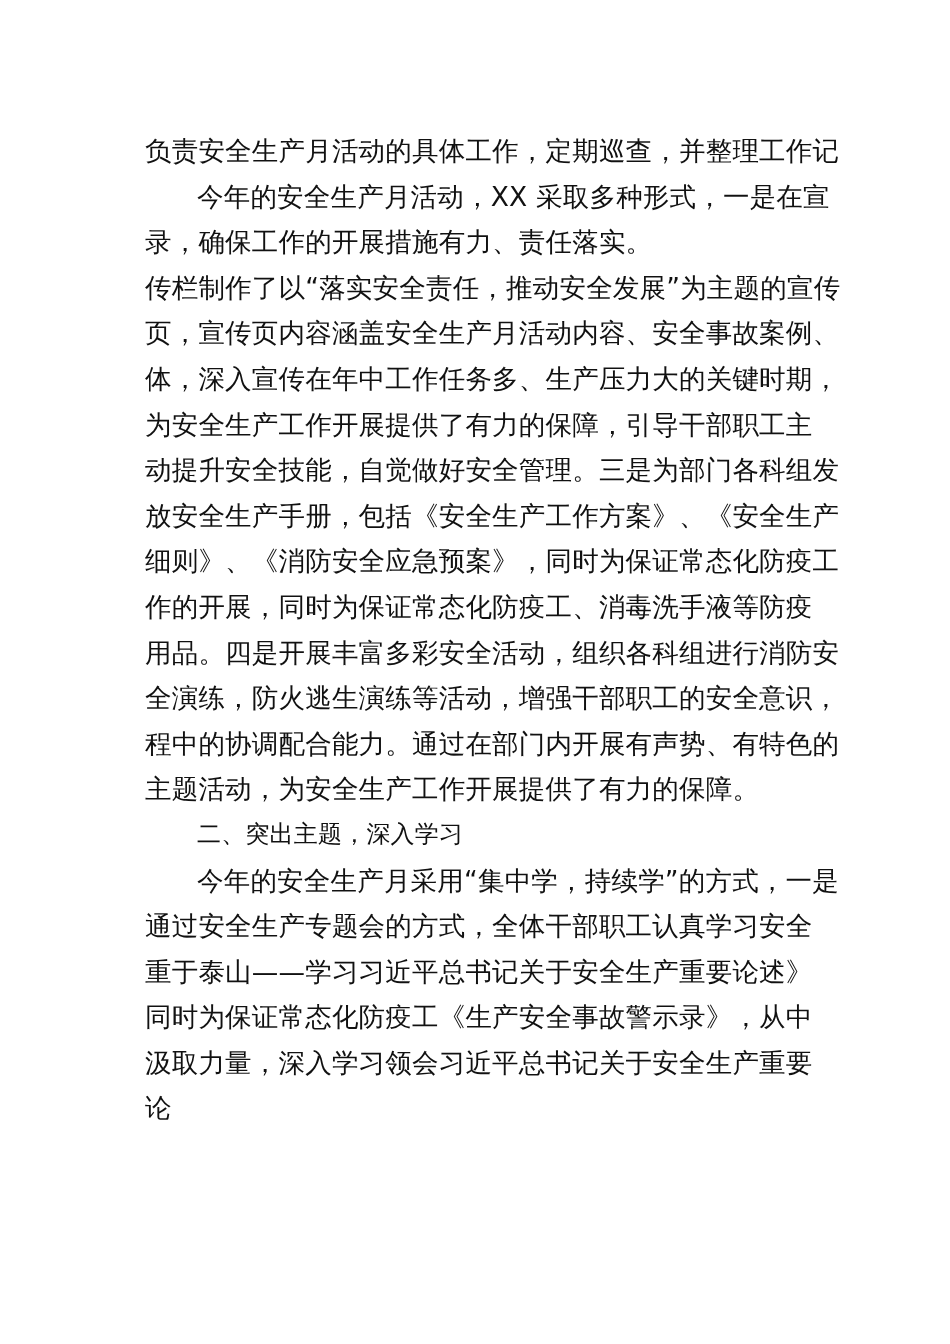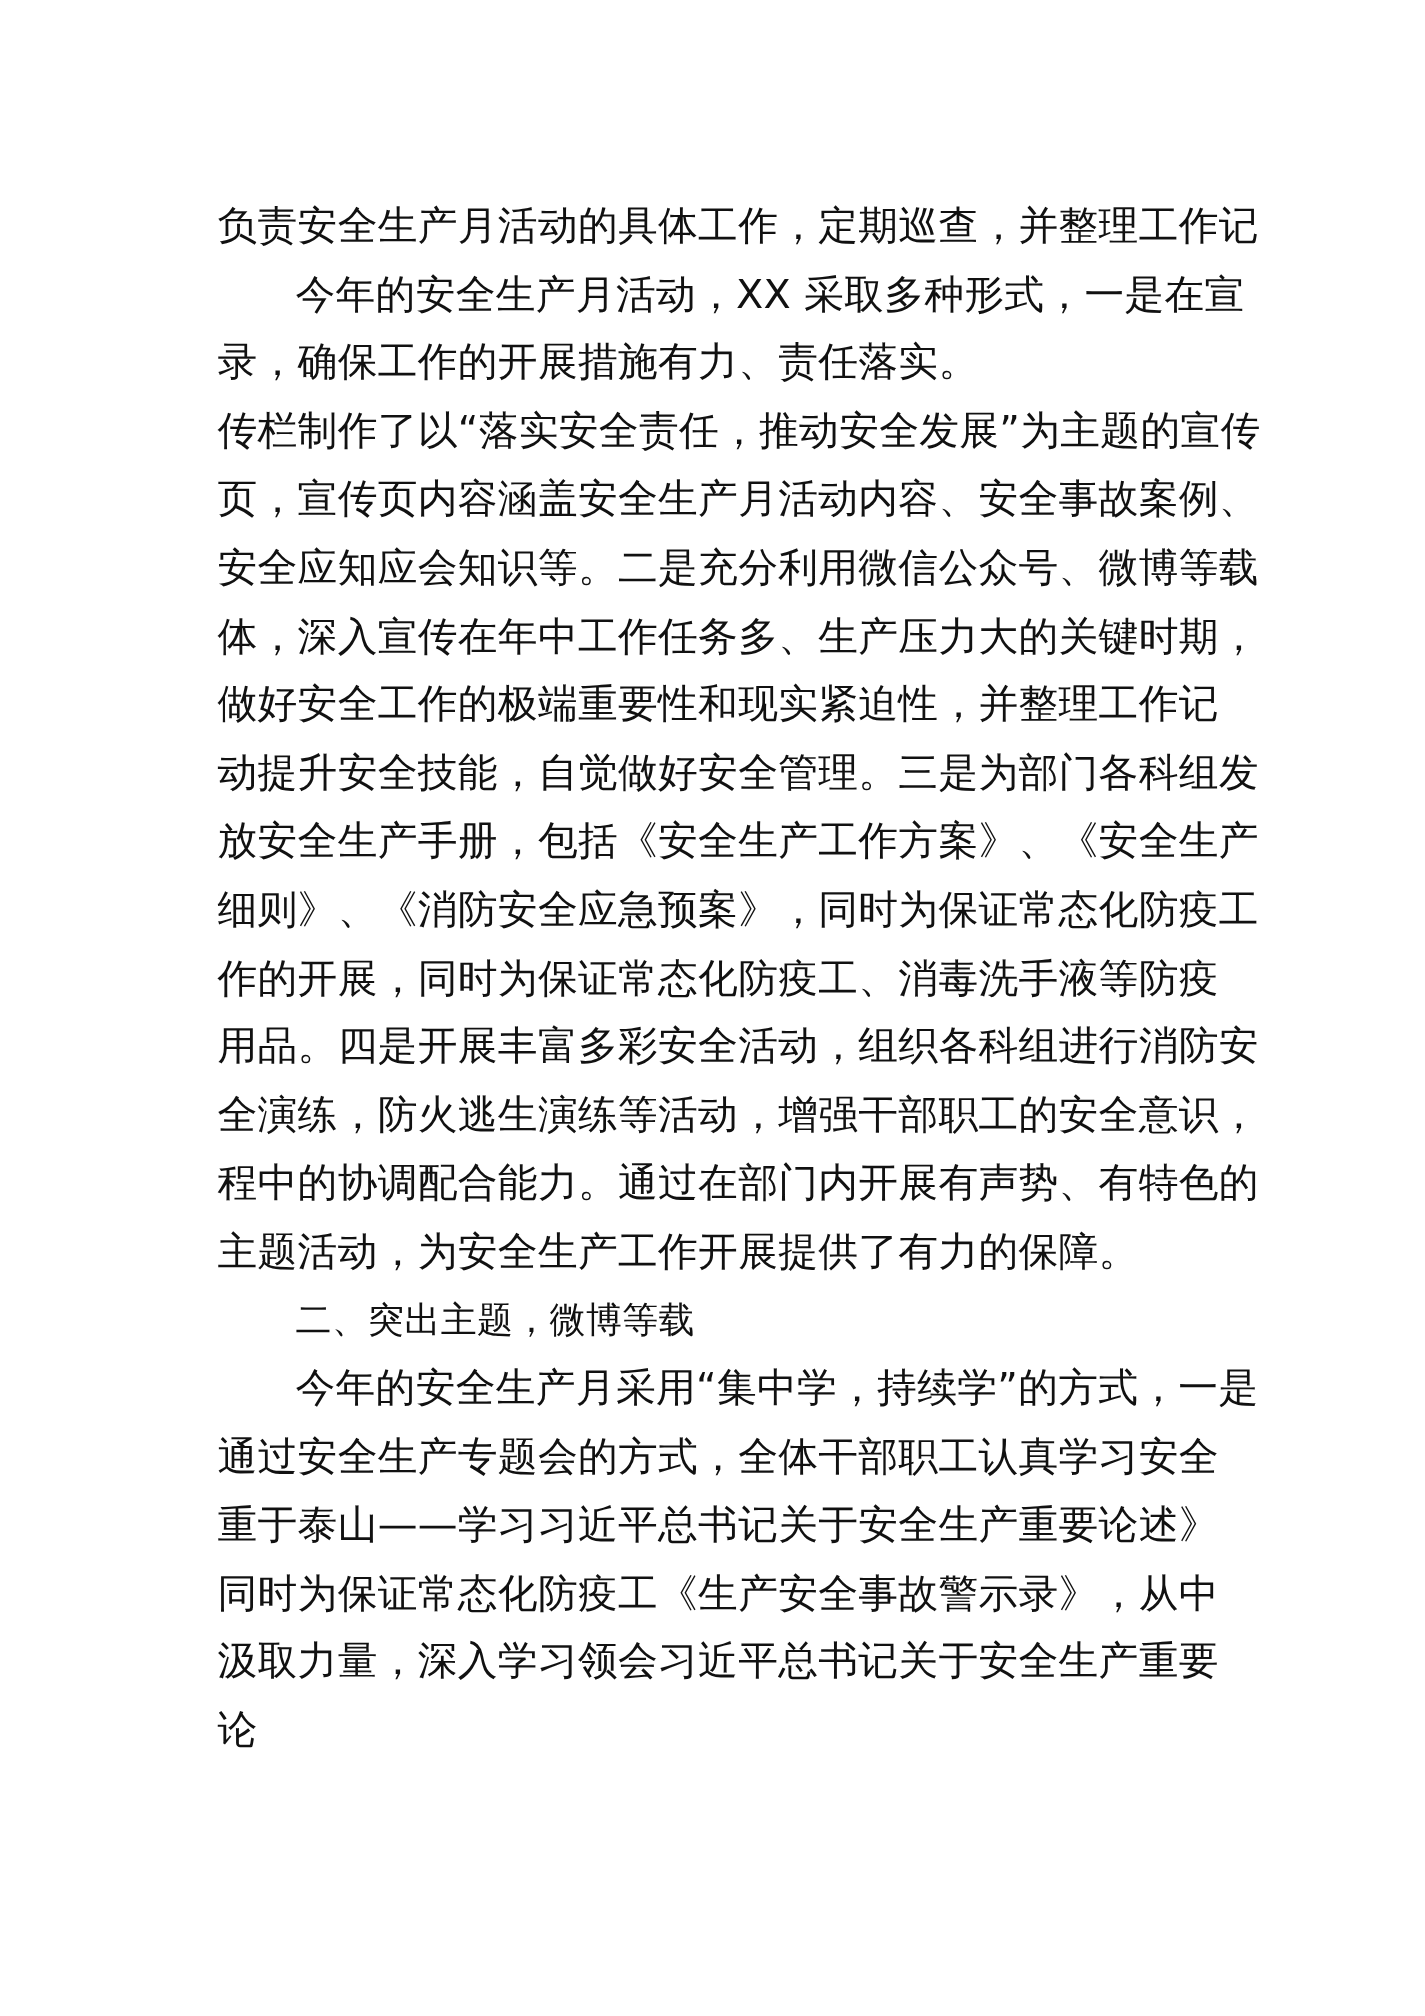--- a/index.html
+++ b/index.html
@@ -39,31 +39,30 @@
   </style>
 </head>
 <body>
 
 <div class="page">
   <span class="line">负责安全生产月活动的具体工作，定期巡查，并整理工作记</span>
   <span class="line indent">今年的安全生产月活动，XX 采取多种形式，一是在宣</span>
   <span class="line">录，确保工作的开展措施有力、责任落实。</span>
   <span class="line">传栏制作了以“落实安全责任，推动安全发展”为主题的宣传</span>
   <span class="line">页，宣传页内容涵盖安全生产月活动内容、安全事故案例、</span>
-  <span class="line">安全应知应会知识等。二是充分利用微信公众号、微博等载</span>
   <span class="line">体，深入宣传在年中工作任务多、生产压力大的关键时期，</span>
-  <span class="line">做好安全工作的极端重要性和现实紧迫性，并整理工作记</span>
+  <span class="line">为安全生产工作开展提供了有力的保障，引导干部职工主</span>
   <span class="line">动提升安全技能，自觉做好安全管理。三是为部门各科组发</span>
   <span class="line">放安全生产手册，包括《安全生产工作方案》、《安全生产</span>
   <span class="line">细则》、《消防安全应急预案》，同时为保证常态化防疫工</span>
   <span class="line">作的开展，同时为保证常态化防疫工、消毒洗手液等防疫</span>
   <span class="line">用品。四是开展丰富多彩安全活动，组织各科组进行消防安</span>
   <span class="line">全演练，防火逃生演练等活动，增强干部职工的安全意识，</span>
   <span class="line">程中的协调配合能力。通过在部门内开展有声势、有特色的</span>
   <span class="line">主题活动，为安全生产工作开展提供了有力的保障。</span>
-  <span class="line heading">二、突出主题，微博等载</span>
+  <span class="line heading">二、突出主题，深入学习</span>
   <span class="line indent">今年的安全生产月采用“集中学，持续学”的方式，一是</span>
   <span class="line">通过安全生产专题会的方式，全体干部职工认真学习安全</span>
   <span class="line">重于泰山——学习习近平总书记关于安全生产重要论述》</span>
   <span class="line">同时为保证常态化防疫工《生产安全事故警示录》，从中</span>
   <span class="line">汲取力量，深入学习领会习近平总书记关于安全生产重要</span>
   <span class="line">论</span>
 </div>
 
 </body></html>

